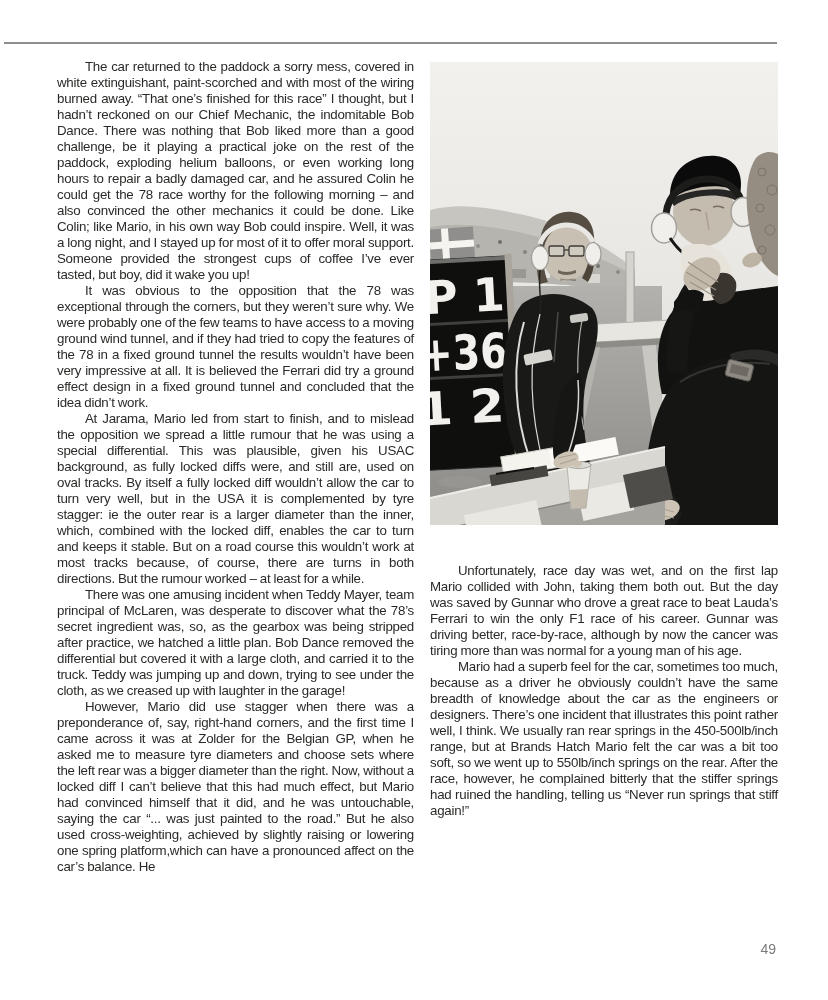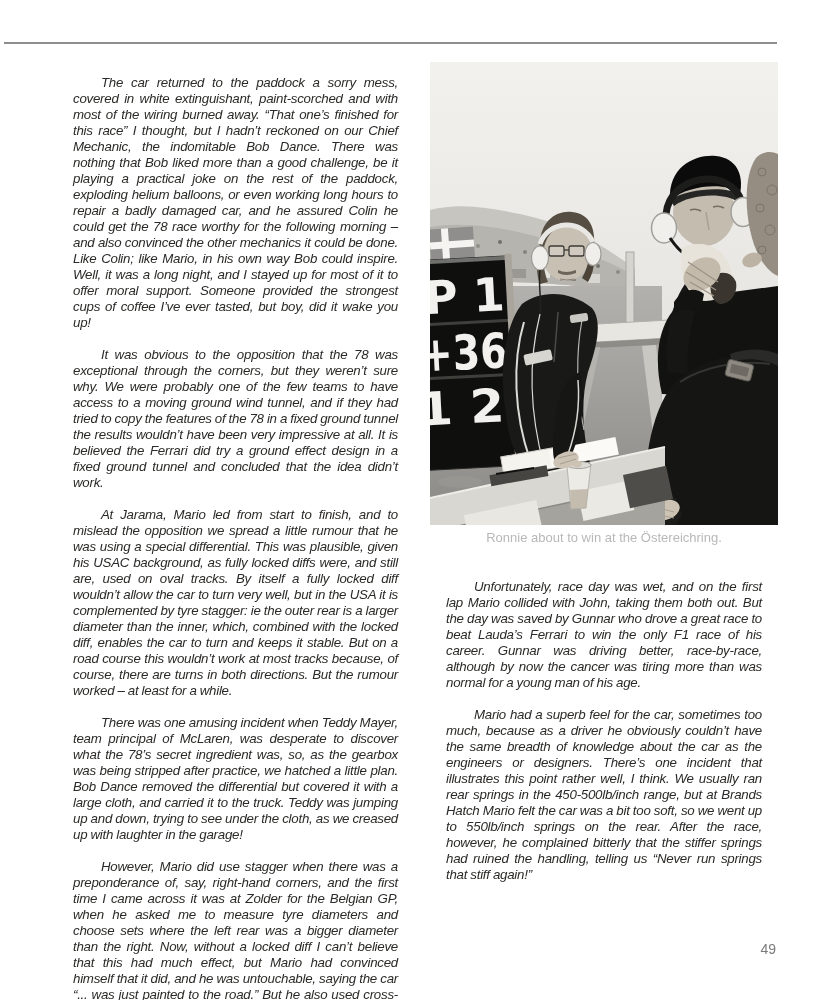--- a/index.html
+++ b/index.html
@@ -12,21 +12,21 @@
     color:#c53c44;font-size:15.5px;letter-spacing:0;margin-top:44px;
   }
   .rule{
     position:absolute;top:42px;left:4px;width:773px;height:2px;background:#8e8e8e;
   }
   .col{
     position:absolute;text-align:justify;
     font-size:13.3px;line-height:16px;color:#2b2a28;
     letter-spacing:-0.25px;word-spacing:-0.3px;
   }
-  .col p{margin:16px;text-indent:28px;font-style:italic;}
+  .col p{margin:0;text-indent:28px;}
   .col p.no-indent{text-indent:0;}
   .col-left{left:57px;top:59px;width:357px;}
   .col-right{left:430px;top:563px;width:348px;}
   figure.photo{
     position:absolute;left:430px;top:62px;width:348px;margin:0;padding:0;
   }
   figure.photo svg{display:block;}
   figcaption{
     margin-top:5px;width:348px;text-align:center;
     color:#b8b8b8;font-size:13px;letter-spacing:0;
@@ -222,21 +222,20 @@
       </g>
 
       <g>
         <path d="M150,310 C156,340 152,368 142,392 L126,402 C120,392 124,364 128,342 C132,324 140,314 150,310 Z" fill="#161615"></path>
         <path d="M148,318 C150,344 146,370 138,392" stroke="#d8d7d2" stroke-width="1.5" fill="none"></path>
         <ellipse cx="136" cy="398" rx="13" ry="8" fill="#cdc3b5" transform="rotate(-18 136 398)"></ellipse>
         <path d="M128,396 L146,392 M130,402 L146,397" stroke="#a89e90" stroke-width="1" fill="none"></path>
         <ellipse cx="147" cy="402" rx="5" ry="3.5" fill="#cdc3b5"></ellipse>
       </g>
     </svg>
-    <figcaption>Ronnie about to win at the Östereichring.</figcaption>
   </figure>
 
   <section class="col col-right">
     <p>Unfortunately, race day was wet, and on the first lap Mario collided with John, taking them both out. But the day was saved by Gunnar who drove a great race to beat Lauda’s Ferrari to win the only F1 race of his career. Gunnar was driving better, race-by-race, although by now the cancer was tiring more than was normal for a young man of his age.</p>
     <p>Mario had a superb feel for the car, sometimes too much, because as a driver he obviously couldn’t have the same breadth of knowledge about the car as the engineers or designers. There’s one incident that illustrates this point rather well, I think. We usually ran rear springs in the 450-500lb/inch range, but at Brands Hatch Mario felt the car was a bit too soft, so we went up to 550lb/inch springs on the rear. After the race, however, he complained bitterly that the stiffer springs had ruined the handling, telling us “Never run springs that stiff again!”</p>
   </section>
 
   <div class="page-number">49</div>
 
 </div>

